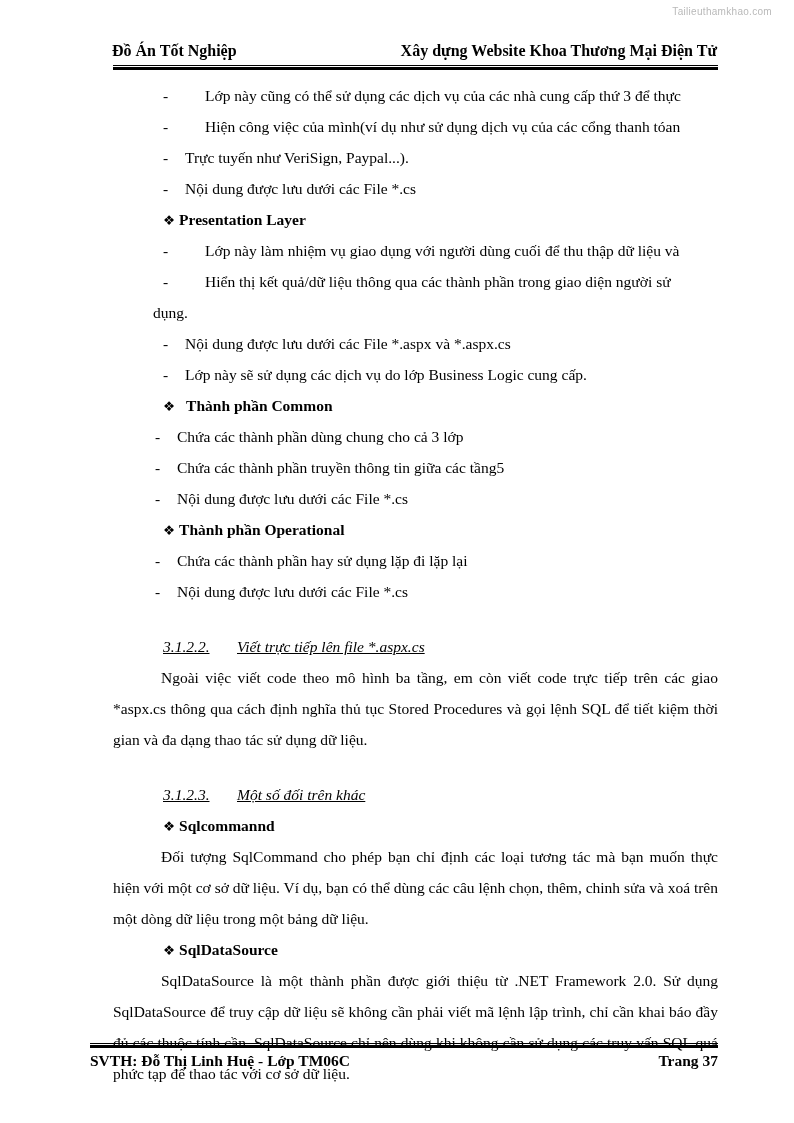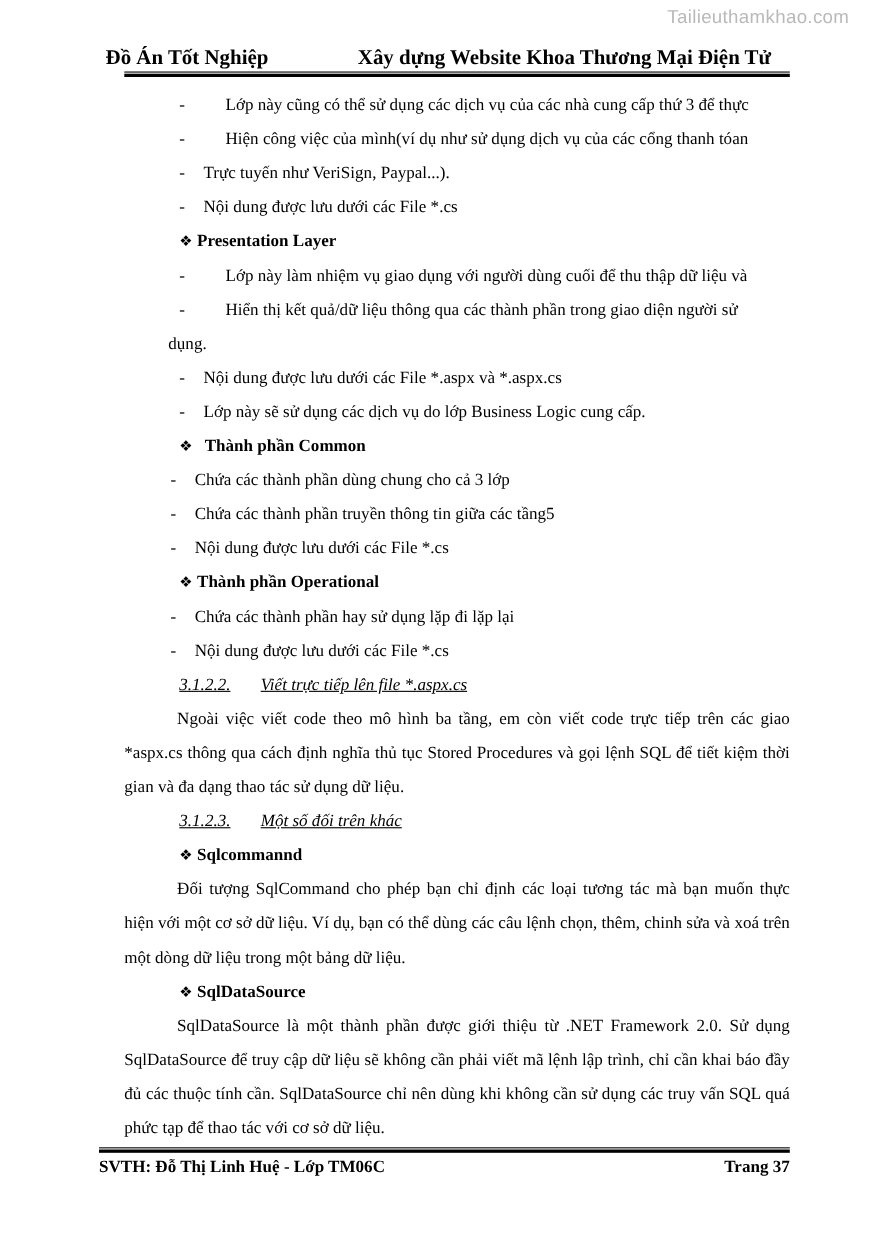--- a/index.html
+++ b/index.html
@@ -25,38 +25,38 @@
     height: 1123px;
     box-sizing: border-box;
   }
 
   
   .watermark {
     position: absolute;
     top: 6px;
     right: 22px;
     font-family: "Liberation Sans", "DejaVu Sans", sans-serif;
-    font-size: 17px;
+    font-size: 10px;
     letter-spacing: 0.3px;
     color: #b9b9b9;
     user-select: none;
     white-space: nowrap;
   }
 
   
   .header {
     position: absolute;
     top: 42px;
-    left: 96px;
+    left: 112px;
     width: 605px;
     display: flex;
     justify-content: space-between;
     align-items: baseline;
     font-weight: bold;
-    font-size: 19px;
+    font-size: 16px;
     white-space: nowrap;
   }
   .header-left  { letter-spacing: 0px; }
   .header-right { letter-spacing: 0px; }
 
   .rule-double-top {
     position: absolute;
     left: 113px;
     width: 605px;
     top: 65px;
@@ -131,20 +131,21 @@
     display: flex;
     align-items: baseline;
     white-space: nowrap;
     text-decoration: underline;
   }
   .sub-head .num {
     flex: 0 0 74px;
   }
   .sub-head .cap {
     flex: 0 0 auto;
+    margin-top: 24px;
   }
 
   
   .para {
     text-align: justify;
     text-justify: inter-word;
     text-indent: 48px;
     margin: 0;
   }
 

